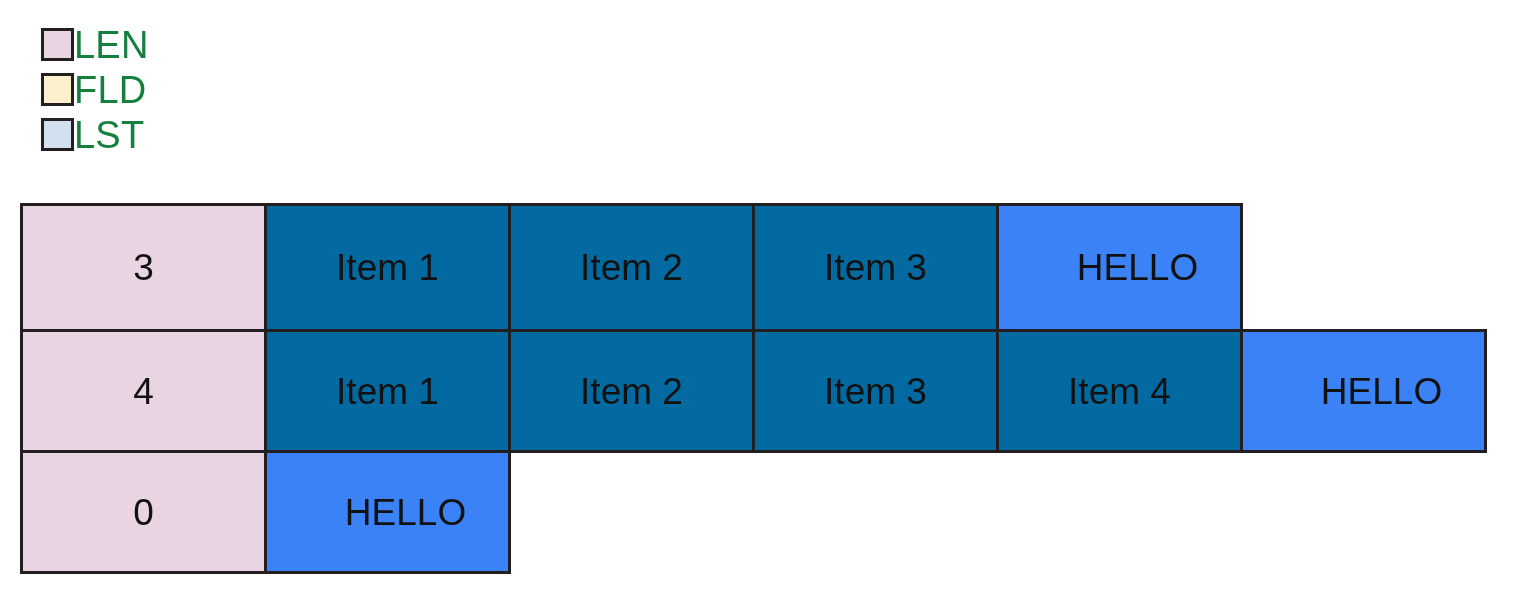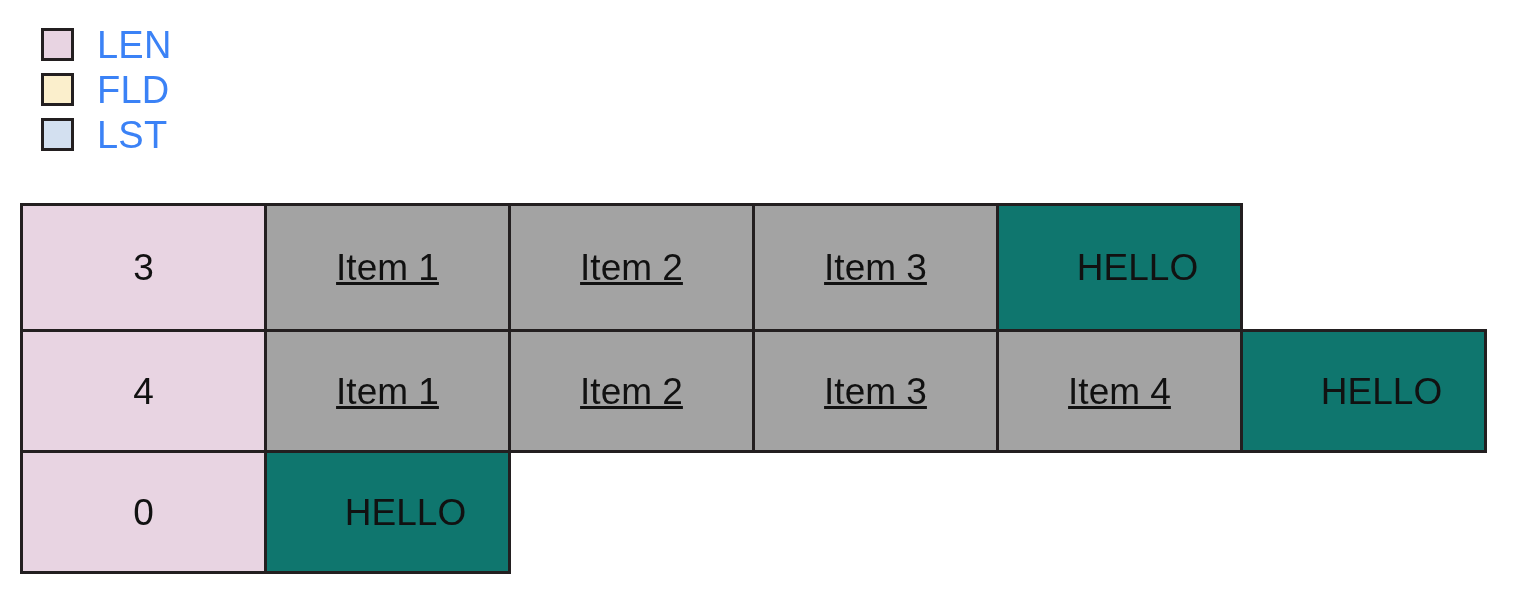--- a/index.html
+++ b/index.html
@@ -29,25 +29,24 @@
     height: 45px;
   }
   .legend-swatch {
     width: 27px;
     height: 27px;
     border: 3px solid #231f20;
     box-sizing: content-box;
     flex: 0 0 auto;
   }
   .legend-label {
-    margin-left: 23px;
     font-size: 38px;
     line-height: 38px;
     letter-spacing: 0.2px;
-    color: #3b82f6;
+    color: #15803d;
     white-space: nowrap;
   }
 
   
   #grid {
     position: absolute;
     left: 20px;
     top: 203px;
   }
   .grid-row {
@@ -71,22 +70,22 @@
     color: #111111;
     white-space: nowrap;
   }
   .cell:first-child {
     margin-left: 0;
   }
   .grid-row.row-2 .cell { height: 124px; }
   .grid-row.row-3 .cell { height: 124px; }
 
   .kind-LEN { background: #e8d4e2; }
-  .kind-LST { background: #a3a3a3; text-decoration: underline; }
-  .kind-FLD { background: #0f766e; padding-left: 36px; }
+  .kind-LST { background: #0369a1; }
+  .kind-FLD { background: #3b82f6; padding-left: 36px; }
 </style>
 </head>
 <body>
 
 <div id="legend">
     <div class="legend-row">
       <span class="legend-swatch" style="background: rgb(232, 212, 226);"></span>
       <span class="legend-label">LEN</span>
     </div>
     <div class="legend-row">

